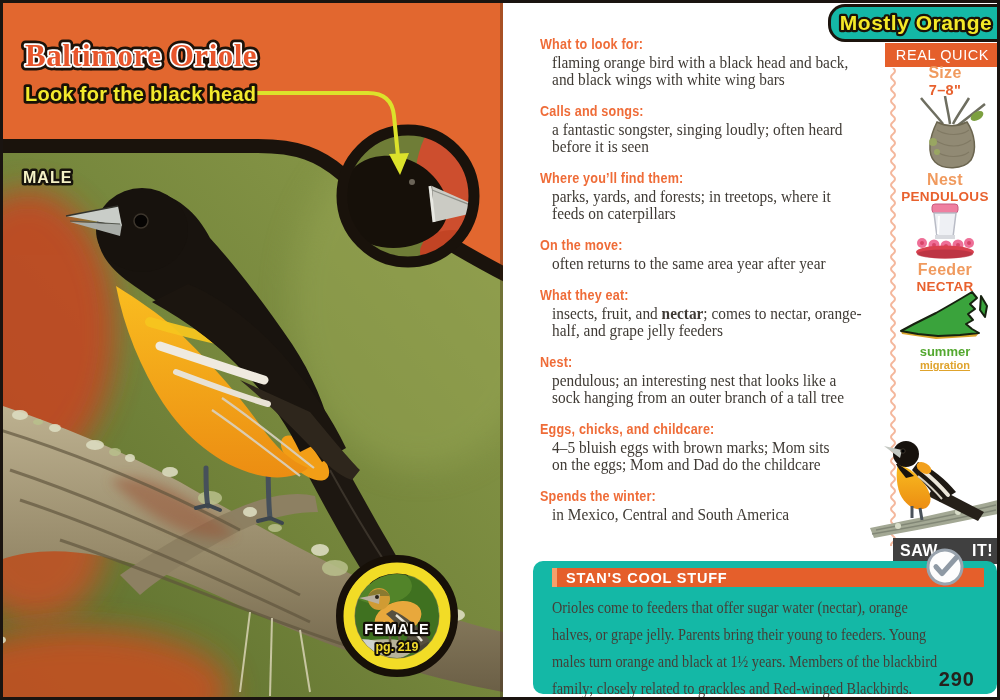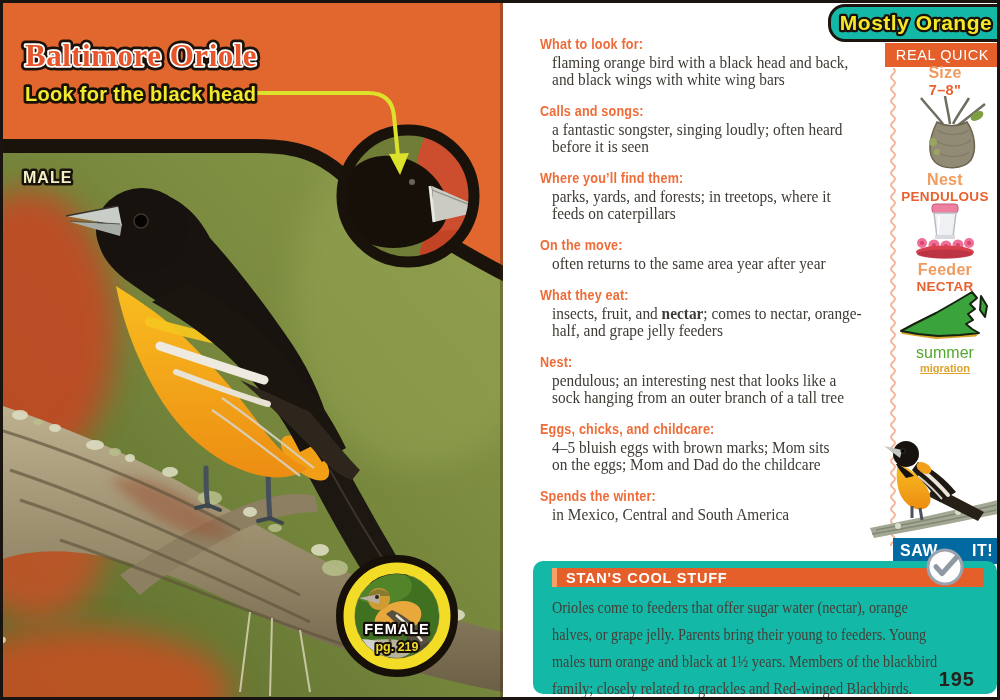--- a/index.html
+++ b/index.html
@@ -23,25 +23,25 @@
 
   
   .rq{position:absolute;left:885px;top:43px;width:115px;height:24px;background:#e55f2b;color:#fff;
       font-weight:normal;font-size:14.5px;letter-spacing:.6px;display:flex;align-items:center;
       justify-content:center;z-index:10;}
   .wavy{position:absolute;left:889px;top:68px;z-index:9;}
   .qf{position:absolute;left:890px;width:110px;text-align:center;z-index:10;}
   .qf-l{font-weight:bold;font-size:16px;color:#f09a5e;letter-spacing:.3px;}
   .qf-v{font-weight:bold;font-size:13.5px;color:#e8612e;letter-spacing:.3px;}
   .qf-v.size{font-size:14.5px;}
-  .mig1{font-weight:normal;font-size:16px;color:#53a82f;}
+  .mig1{font-weight:bold;font-size:13px;color:#53a82f;}
   .mig2{font-weight:bold;font-size:11px;color:#dfa32c;text-decoration:underline;}
   .icon-abs{position:absolute;z-index:10;}
 
-  .sawit{position:absolute;left:893px;top:538px;width:107px;height:26px;background:#0369a1;
+  .sawit{position:absolute;left:893px;top:538px;width:107px;height:26px;background:#404040;
          display:flex;align-items:center;justify-content:space-between;padding:0 7px;
          box-sizing:border-box;color:#fff;font-weight:bold;font-size:16px;letter-spacing:.5px;z-index:11;}
   .badge{position:absolute;left:924px;top:546px;z-index:30;}
 
   .stan{position:absolute;left:533px;top:561px;width:464px;height:133px;background:#14b8a6;
         border-radius:10px;z-index:12;}
   .stan-h{position:absolute;left:19px;top:7px;right:13px;height:19px;background:#e55f2b;
           display:flex;align-items:center;color:#fff;font-weight:bold;font-size:14.5px;letter-spacing:.8px;}
   .stan-strip{width:5px;height:100%;background:#f5a06b;margin-right:9px;flex:0 0 auto;}
   .stan-b{position:absolute;left:19px;top:33px;width:470px;font-family:"Liberation Serif",serif;
@@ -376,16 +376,16 @@
   </svg>
 
   <div class="stan">
     <div class="stan-h">
       <span class="stan-strip"></span>
       <span>STAN'S COOL STUFF</span>
     </div>
     <div class="stan-b"><span>Orioles come to feeders that offer sugar water (nectar), orange</span><br><span>halves, or grape jelly. Parents bring their young to feeders. Young</span><br><span>males turn orange and black at 1½ years. Members of the blackbird</span><br><span>family; closely related to grackles and Red-winged Blackbirds.</span></div>
   </div>
 
-  <div class="pnum">195</div>
+  <div class="pnum">290</div>
 
   <div class="frame"></div>
 </div>
 
 </body></html>

